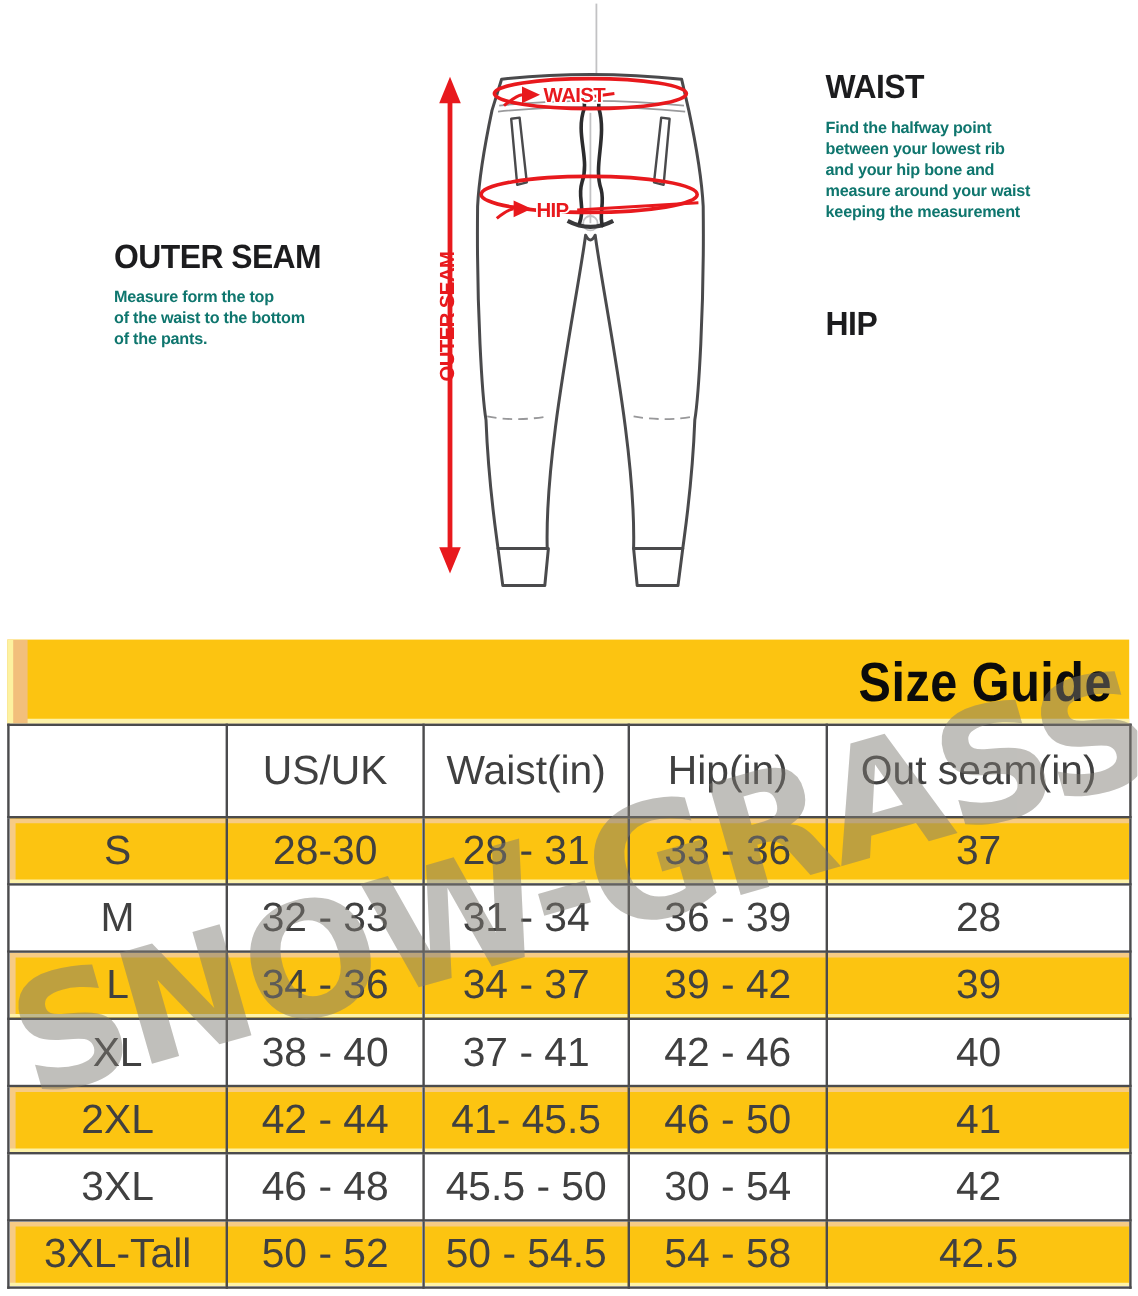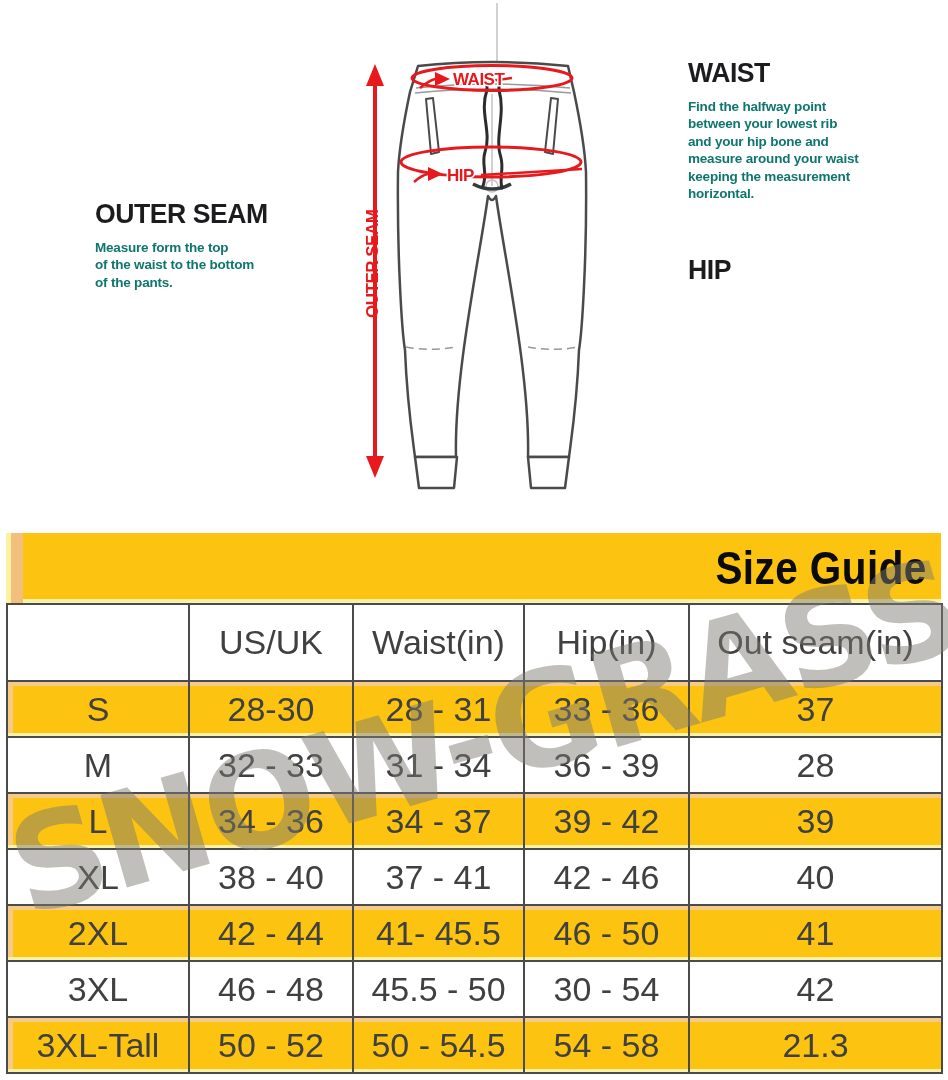--- a/index.html
+++ b/index.html
@@ -147,21 +147,20 @@
   </div>
 
   <div class="note waist-note">
     <div class="note-title">WAIST</div>
     <div>
       <span class="note-line">Find the halfway point</span>
       <span class="note-line">between your lowest rib</span>
       <span class="note-line">and your hip bone and</span>
       <span class="note-line">measure around your waist</span>
       <span class="note-line">keeping the measurement</span>
-      <span class="note-line">horizontal.</span>
     </div>
   </div>
 
   <div class="note hip-note">
     <div class="note-title">HIP</div>
   </div>
 
   <div class="guide">
     <div class="guide-title-band">
       <span class="guide-title">Size Guide</span>
@@ -224,21 +223,21 @@
           <td>46 - 48</td>
           <td>45.5 - 50</td>
           <td>30 - 54</td>
           <td>42</td>
         </tr>
         <tr class="hl">
           <td>3XL-Tall</td>
           <td>50 - 52</td>
           <td>50 - 54.5</td>
           <td>54 - 58</td>
-          <td>21.3</td>
+          <td>42.5</td>
         </tr>
       </tbody>
     </table>
   </div>
 
   <div class="watermark">SNOW-GRASS</div>
 
 </div>
 
 </body></html>

